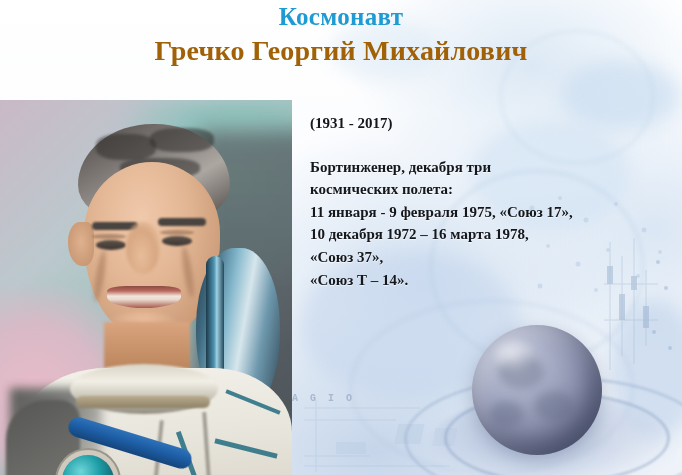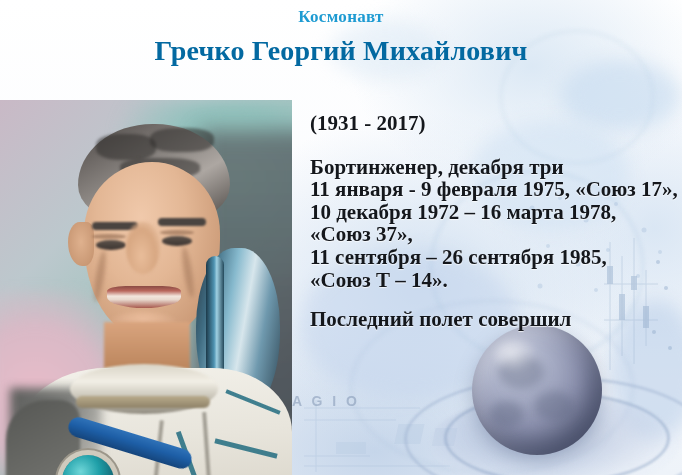--- a/index.html
+++ b/index.html
@@ -91,50 +91,50 @@
     border-radius: 50%;
     background: radial-gradient(ellipse at 40% 40%, rgba(255,255,255,.55), rgba(255,255,255,0) 70%);
     filter: blur(3px);
   }
 
   
   .watermark {
     position: absolute;
     left: 292px;
     top: 393px;
-    font-family: Liberation Sans, sans-serif;
-    font-size: 14px;
+    font-family: Liberation Mono, monospace;
+    font-size: 10px;
     letter-spacing: 3px;
     color: rgba(130,150,178,0.55);
     font-weight: 700;
   }
 
   
   .title-block {
     position: absolute;
     left: 0;
     top: 2px;
     width: 682px;
     text-align: center;
     z-index: 6;
   }
   .title-main {
     font-family: "Liberation Serif", "DejaVu Serif", serif;
     font-weight: 700;
-    font-size: 17px;
+    font-size: 25px;
     line-height: 30px;
     color: #1e9bd2;
     letter-spacing: .3px;
   }
   .title-name {
     font-family: "Liberation Serif", "DejaVu Serif", serif;
     font-weight: 700;
     font-size: 28px;
     line-height: 34px;
-    color: #0369a1;
+    color: #a16207;
     letter-spacing: .2px;
     margin-top: 2px;
   }
 
   
   .photo {
     position: absolute;
     left: 0;
     top: 100px;
     width: 292px;
@@ -294,21 +294,21 @@
   
   .body-text {
     position: absolute;
     left: 310px;
     top: 112px;
     width: 360px;
     z-index: 7;
     color: #14171c;
     font-family: "Liberation Serif", "DejaVu Serif", serif;
     font-weight: 700;
-    font-size: 21px;
+    font-size: 15px;
     line-height: 22.6px;
     text-shadow: 0 1px 1px rgba(255,255,255,.75);
   }
   .body-text .para { margin: 0; }
   .gap-lg { height: 21px; }
   .gap-md { height: 17px; }
   .nowrap { white-space: nowrap; }
 </style>
 </head>
 <body>
@@ -444,25 +444,24 @@
 
   </div>
 
   <div class="body-text">
 
     <p class="para nowrap">(1931 - 2017)</p>
 
     <div class="gap-lg"></div>
 
     <p class="para nowrap">Бортинженер, декабря три</p>
+    <p class="para nowrap">космических полета:</p>
 
     <p class="para nowrap">11 января  - 9 февраля 1975, «Союз 17»,</p>
     <p class="para nowrap">10 декабря 1972 – 16 марта  1978,</p>
     <p class="para nowrap">«Союз 37»,</p>
-    <p class="para nowrap">11 сентября – 26 сентября 1985,</p>
     <p class="para nowrap">«Союз Т – 14».</p>
 
     <div class="gap-md"></div>
 
-    <p class="para nowrap">Последний полет совершил</p>
   </div>
 
 </div>
 
 </body></html>

